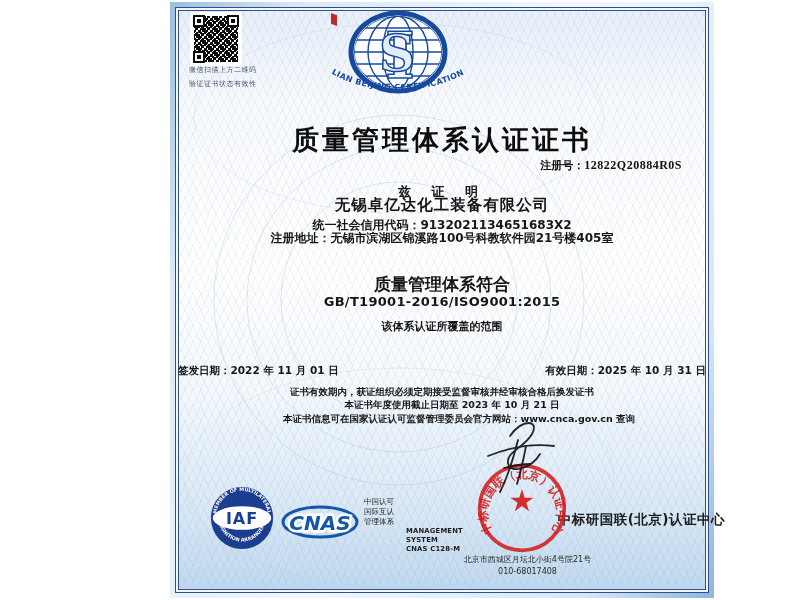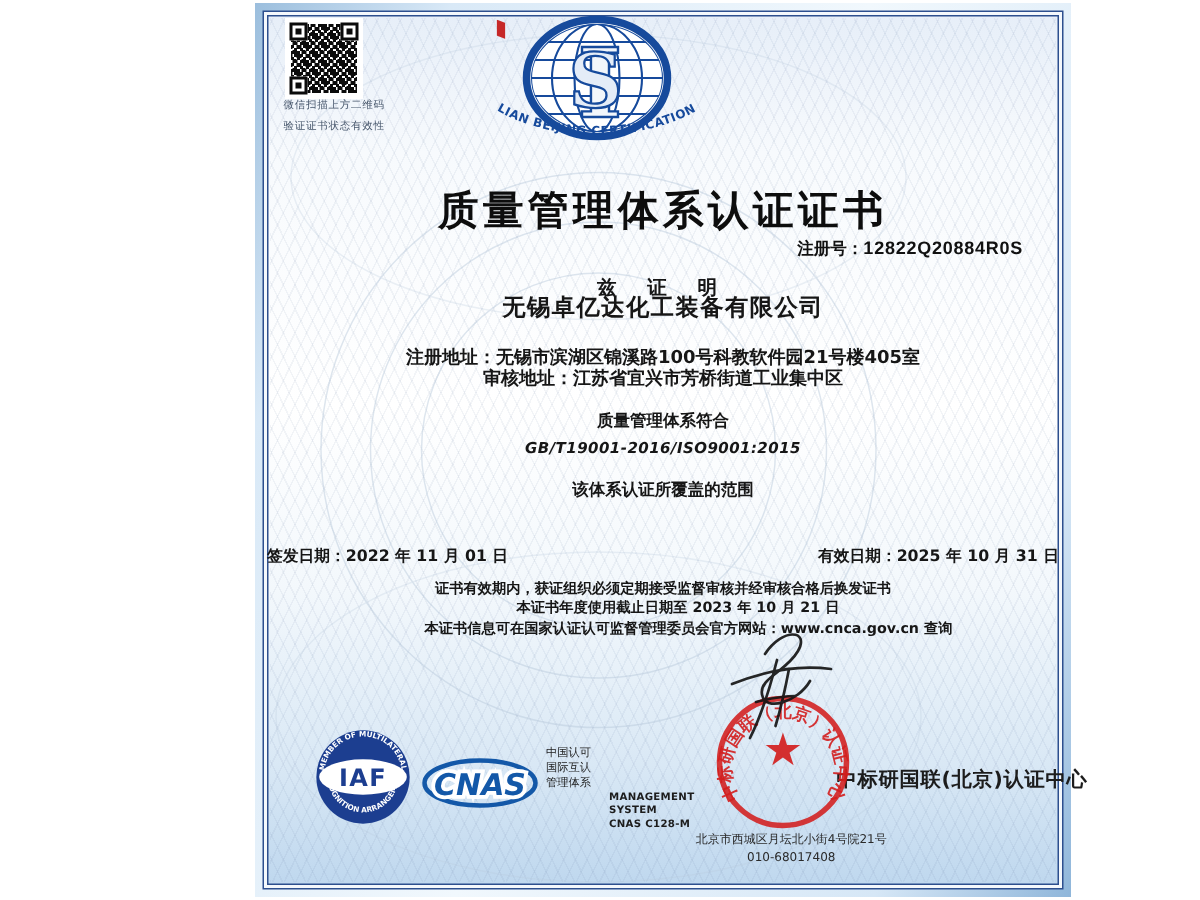--- a/index.html
+++ b/index.html
@@ -34,28 +34,28 @@
   .qr-cap1{left:19px;top:63px;font-size:7px;color:#46566b;letter-spacing:.5px;}
   .qr-cap2{left:19px;top:77px;font-size:7px;color:#46566b;letter-spacing:.5px;}
 
   .red-mark{left:161px;top:11px;width:6px;height:13px;background:#c62828;
     clip-path:polygon(0 0,100% 18%,100% 100%,0 82%);}
 
   .globe{left:148px;top:6px;width:160px;height:112px;}
 
   .title{top:120px;font-size:27px;font-weight:bold;letter-spacing:3px;color:#0d0d0d;}
   .regline{right:32px;top:156px;font-size:11px;font-weight:bold;color:#111;}
-  .regline .num{font-family:Liberation Sans, sans-serif;font-size:12px;letter-spacing:.5px;}
+  .regline .num{font-family:Liberation Serif, serif;font-size:12px;letter-spacing:.5px;}
   .certify{top:181px;font-size:13px;font-weight:bold;letter-spacing:8px;}
   .company{top:193px;font-size:15.5px;font-weight:bold;letter-spacing:1px;}
   .credit{top:215px;font-size:12px;font-weight:bold;}
   .regaddr{top:228px;font-size:12px;font-weight:bold;}
   .auditaddr{top:242px;font-size:12px;font-weight:bold;}
-  .conform{top:271px;font-size:11px;font-weight:bold;}
-  .standard{top:292px;font-size:10px;font-weight:bold;letter-spacing:.3px;font-style:italic;}
+  .conform{top:271px;font-size:17px;font-weight:bold;}
+  .standard{top:292px;font-size:13px;font-weight:bold;letter-spacing:.3px;}
   .scopehead{top:317px;font-size:11px;font-weight:bold;}
   .scope{top:336px;font-size:13px;font-weight:bold;}
   .dates{top:362px;left:8px;right:8px;display:flex;justify-content:space-between;
     font-size:10.5px;font-weight:bold;white-space:nowrap;}
   .note0{top:384px;font-size:9.5px;font-weight:bold;}
   .note1{top:397px;font-size:9.5px;font-weight:bold;margin-left:20px;}
   .note2{top:411px;font-size:9.5px;font-weight:bold;margin-left:34px;}
 
   .signature{left:290px;top:414px;width:110px;height:85px;z-index:6;}
   .seal{left:306px;top:460px;width:92px;height:92px;z-index:5;}
@@ -129,22 +129,22 @@
         <textPath href="#logoArc" startOffset="50%" text-anchor="middle">CSI GUOLIAN BEIJING CERTIFICATION CENTER</textPath>
       </text>
     </svg>
 
     <div class="title ctr">质量管理体系认证证书</div>
     <div class="regline">
       <span>注册号：</span><span class="num">12822Q20884R0S</span>
     </div>
     <div class="certify ctr">兹 证 明</div>
     <div class="company ctr">无锡卓亿达化工装备有限公司</div>
+    <div class="credit ctr">统一社会信用代码：9132021134651683X2</div>
     <div class="regaddr ctr">注册地址：无锡市滨湖区锦溪路100号科教软件园21号楼405室</div>
-    <div class="auditaddr ctr">审核地址：江苏省宜兴市芳桥街道工业集中区</div>
     <div class="conform ctr">质量管理体系符合</div>
     <div class="standard ctr">GB/T19001-2016/ISO9001:2015</div>
     <div class="scopehead ctr">该体系认证所覆盖的范围</div>
 
     <div class="dates">
       <span>签发日期：2022 年 11 月 01 日</span>
       <span>有效日期：2025 年 10 月 31 日</span>
     </div>
 
     <div class="note0 ctr">证书有效期内，获证组织必须定期接受监督审核并经审核合格后换发证书</div>

